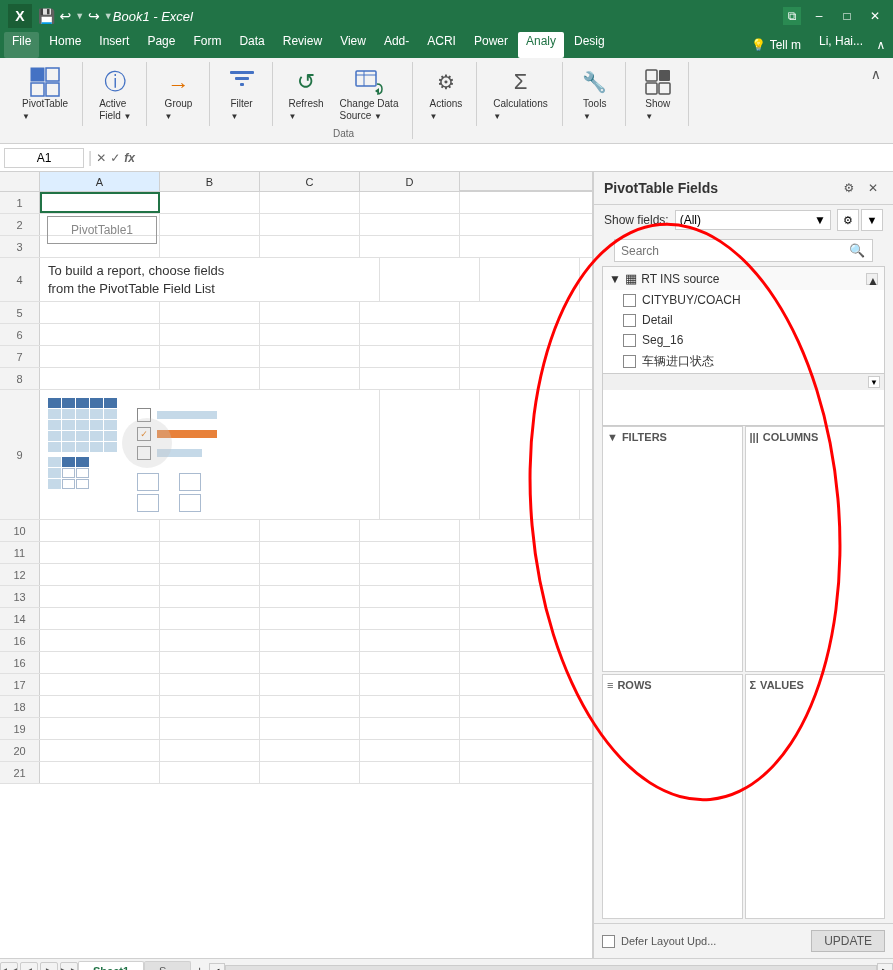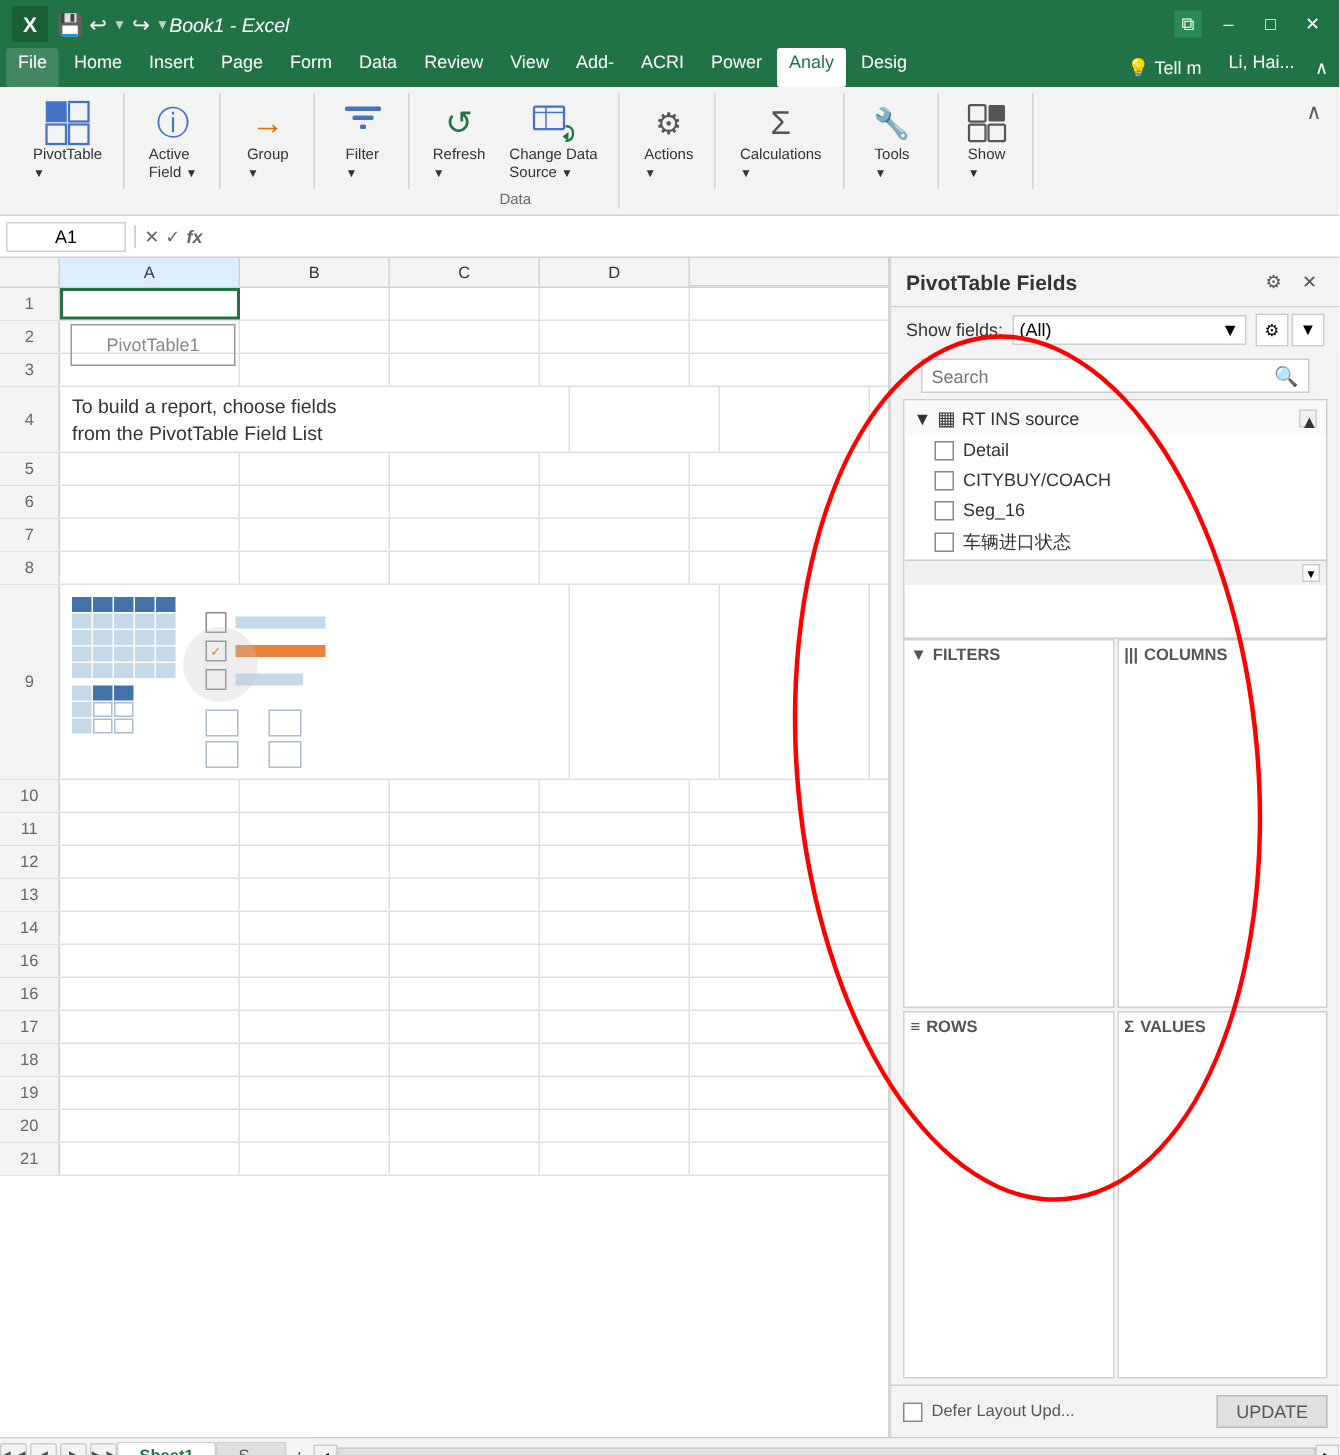--- a/index.html
+++ b/index.html
@@ -801,26 +801,26 @@
         <div class="field-group-header">
           <span>▼</span>
           <span style="font-size:13px;">▦</span>
           <span>RT INS source</span>
           <div style="flex:1;"></div>
           <div style="width:12px; height:12px; border:1px solid #ccc; background:#f0f0f0; cursor:pointer;">▲</div>
         </div>
 
         <div class="field-item">
           <div class="field-checkbox"></div>
-          <span class="field-label">Detail</span>
+          <span class="field-label">CITYBUY/COACH</span>
         </div>
 
         <div class="field-item">
           <div class="field-checkbox"></div>
-          <span class="field-label">CITYBUY/COACH</span>
+          <span class="field-label">Detail</span>
         </div>
 
         <div class="field-item">
           <div class="field-checkbox"></div>
           <span class="field-label">Seg_16</span>
         </div>
 
         <div class="field-item">
           <div class="field-checkbox"></div>
           <span class="field-label">车辆进口状态</span>

